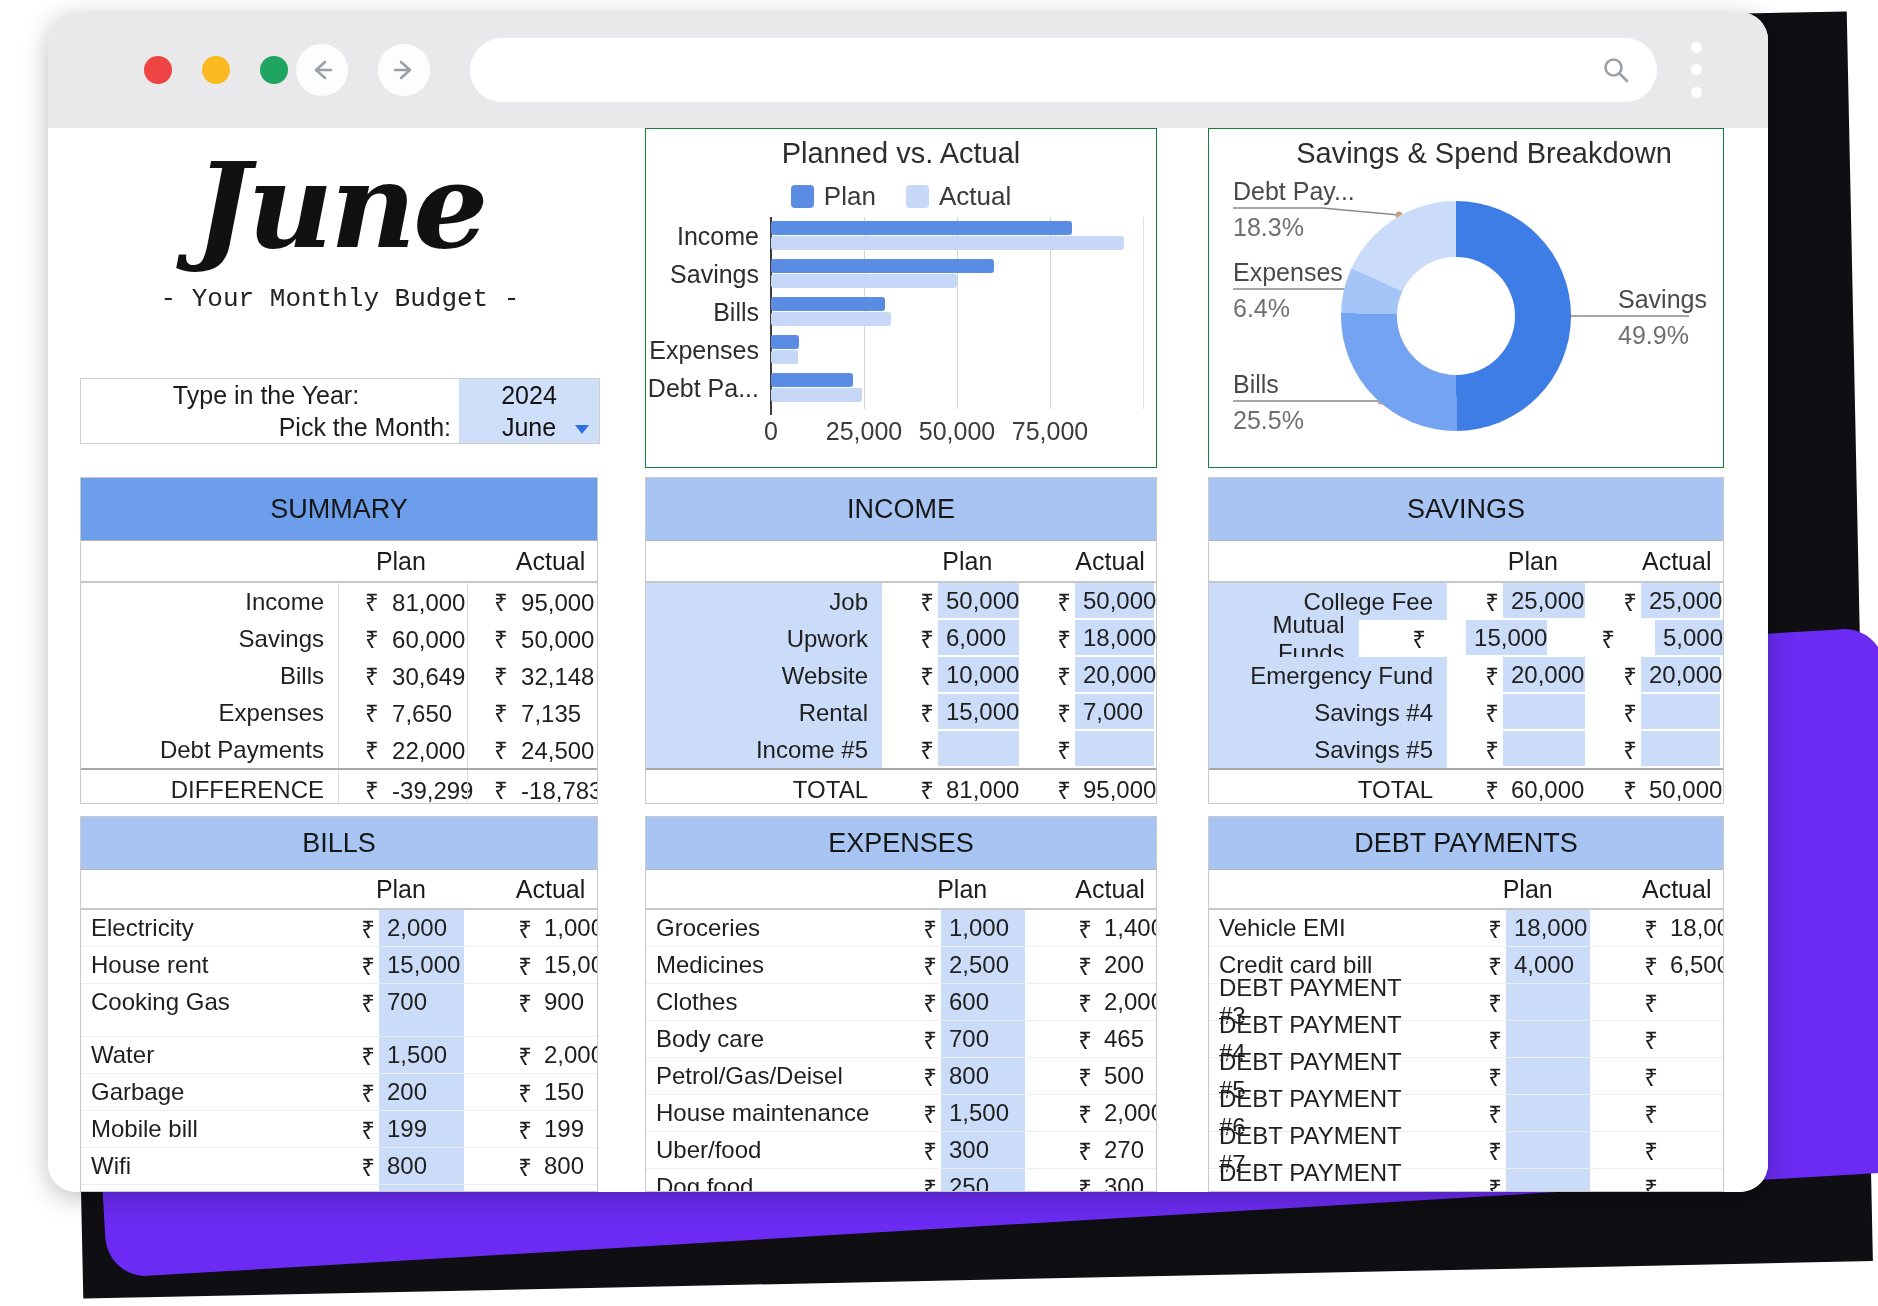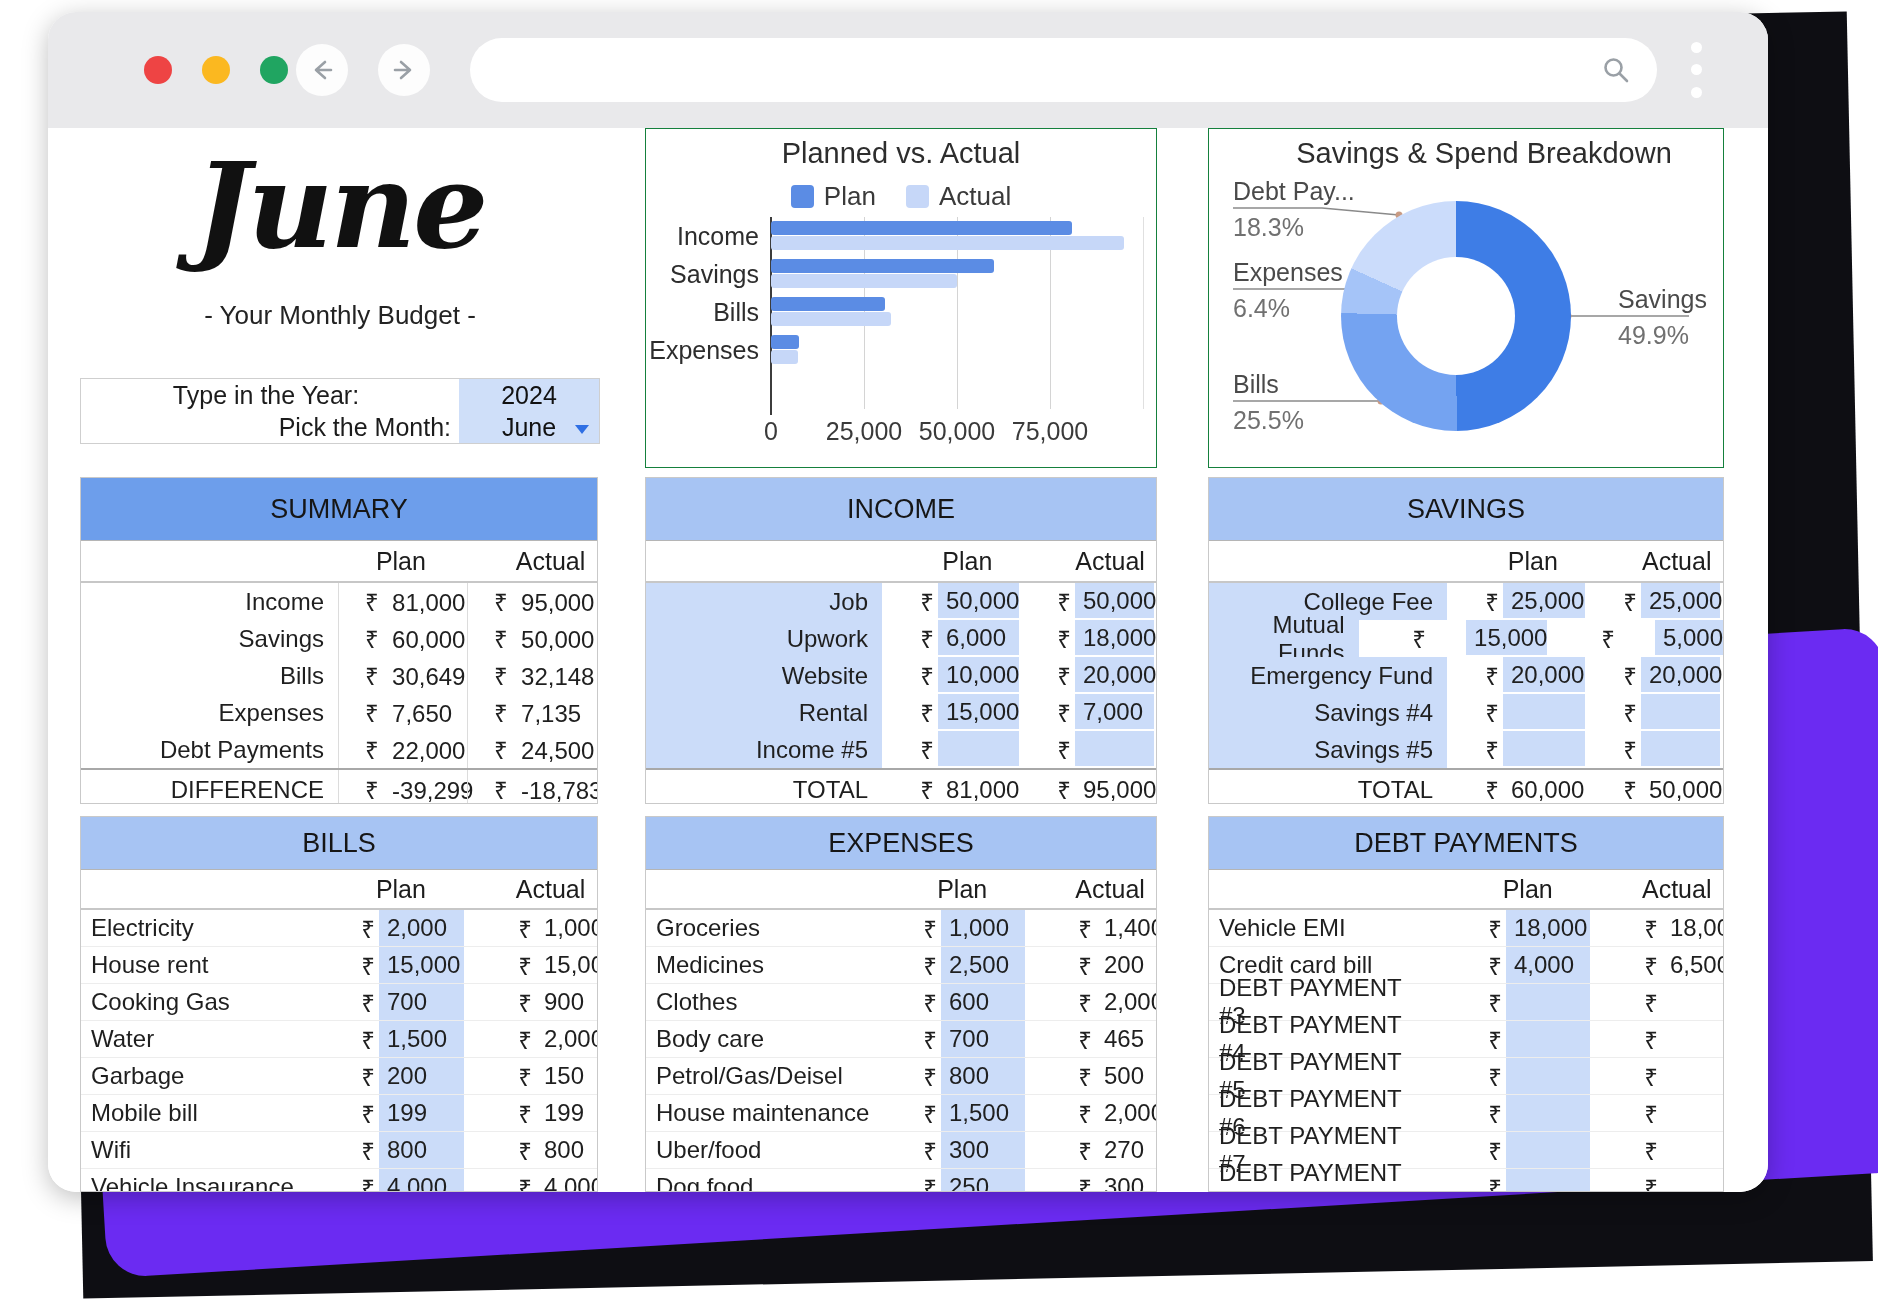--- a/index.html
+++ b/index.html
@@ -29,21 +29,21 @@
   .searchicon{position:absolute;right:26px;top:17px;width:30px;height:30px;}
   .kebab{position:absolute;left:1643px;top:26px;width:12px;height:64px;}
   .kebab i{position:absolute;left:0;width:11px;height:11px;border-radius:50%;background:#ffffff;display:block;}
   .kebab i:nth-child(1){top:4px;}.kebab i:nth-child(2){top:26px;}.kebab i:nth-child(3){top:49px;}
 
   
   .content{position:relative;height:1064px;background:#fff;color:#1f1f1f;}
   .june-block{position:absolute;left:32px;top:0;width:520px;text-align:center;}
   .june-title{font-family:"DejaVu Serif",serif;font-style:italic;font-weight:bold;
     font-size:118px;line-height:156px;color:#111;letter-spacing:-3px;}
-  .june-sub{margin-top:16px;font-size:26px;color:#232323;}
+  .june-sub{font-size:26px;color:#232323;font-family:Liberation Mono, monospace;}
   .selector{position:absolute;left:32px;top:250px;width:518px;height:64px;border:1px solid #cfcfcf;
     background:#fff;font-size:25px;}
   .sel-blue{position:absolute;left:378px;top:0;width:140px;height:64px;background:#cfdff9;}
   .sel-row{position:absolute;left:0;width:370px;height:32px;line-height:32px;text-align:right;color:#1c1c1c;}
   .sel-row.r1{top:0;text-align:center;}.sel-row.r2{top:32px;}
   .sel-val{position:absolute;left:378px;width:140px;height:32px;line-height:32px;text-align:center;color:#111;}
   .sel-val.r1{top:0;}.sel-val.r2{top:32px;}
   .dd-arrow{position:absolute;left:494px;top:46px;width:0;height:0;
     border-left:7px solid transparent;border-right:7px solid transparent;border-top:9px solid #2f6fe4;}
 
@@ -191,20 +191,27 @@
               <div class="bar" style="top: 19px; width: 120px; background: rgb(198, 215, 248);"></div>
             </div>
           </div>
           <div class="brow">
             <div class="blab">Expenses</div>
             <div class="bwrap">
               <div class="bar" style="top: 4px; width: 28px; background: rgb(91, 140, 228);"></div>
               <div class="bar" style="top: 19px; width: 27px; background: rgb(198, 215, 248);"></div>
             </div>
           </div>
+          <div class="brow">
+            <div class="blab">Debt Pa...</div>
+            <div class="bwrap">
+              <div class="bar" style="top: 4px; width: 82px; background: rgb(91, 140, 228);"></div>
+              <div class="bar" style="top: 19px; width: 91px; background: rgb(198, 215, 248);"></div>
+            </div>
+          </div>
         </div>
       <div id="bar-ticks">
           <span style="left: 125px;">0</span>
           <span style="left: 218px;">25,000</span>
           <span style="left: 311px;">50,000</span>
           <span style="left: 404px;">75,000</span>
         </div>
     </div>
 
     <div class="panel donut-panel">
@@ -395,21 +402,21 @@
             <div class="cell sym" style="width: 72px;">₹</div>
             <div class="cell val" style="width: 59px;">15,000</div>
           </div>
           <div class="tr rowsep" style="height: 36px;">
             <div class="cell lt" style="width: 226px;">Cooking Gas</div>
             <div class="cell sym" style="width: 72px;">₹</div>
             <div class="cell val" style="width: 85px;">700</div>
             <div class="cell sym" style="width: 72px;">₹</div>
             <div class="cell val" style="width: 59px;">900</div>
           </div>
-          <div class="tr rowsep" style="height: 36px;">
+          <div class="tr rowsep" style="height: 36px; margin-top: 16px;">
             <div class="cell lt" style="width: 226px;">Water</div>
             <div class="cell sym" style="width: 72px;">₹</div>
             <div class="cell val" style="width: 85px;">1,500</div>
             <div class="cell sym" style="width: 72px;">₹</div>
             <div class="cell val" style="width: 59px;">2,000</div>
           </div>
           <div class="tr rowsep" style="height: 36px;">
             <div class="cell lt" style="width: 226px;">Garbage</div>
             <div class="cell sym" style="width: 72px;">₹</div>
             <div class="cell val" style="width: 85px;">200</div>

